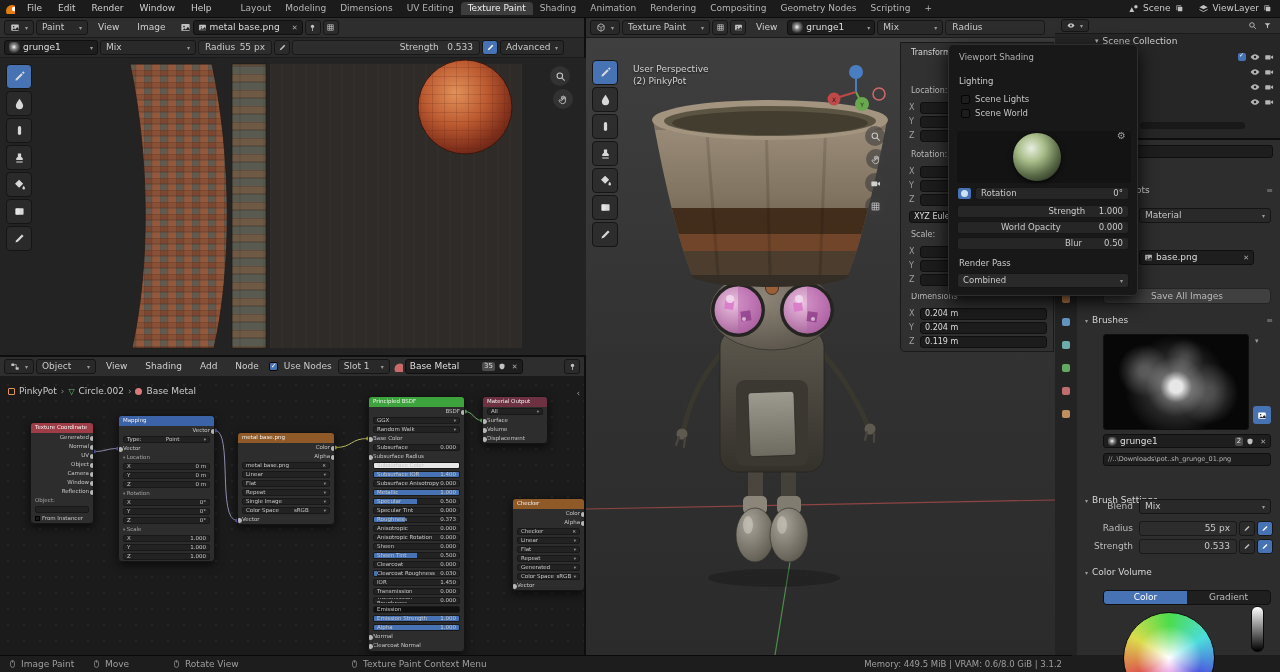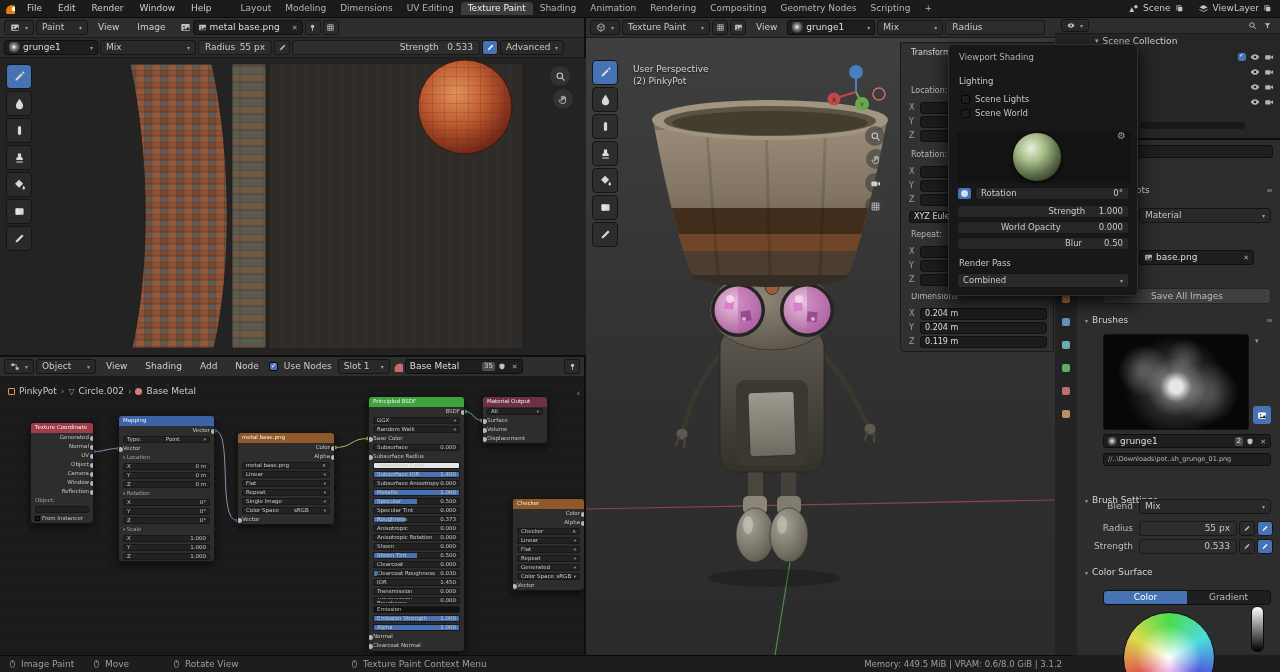--- a/index.html
+++ b/index.html
@@ -1337,21 +1337,21 @@
             <span></span>
           </div>
         </div>
     </div>
     <div class="abs" style="left:8px;top:168px;right:6px">
       <div class="nfld" style="justify-content:flex-start;white-space:nowrap;overflow:hidden">
           <span>XYZ Euler</span>
           <span class="car" style="margin-left:auto"></span>
         </div>
     </div>
-    <div class="abs nplabel" style="left:10px;top:188px">Repeat:</div>
+    <div class="abs nplabel" style="left:10px;top:188px">Scale:</div>
     <div class="abs" style="left:8px;top:202px;right:6px">
       <div class="nrw">
           <span class="nax">X</span>
           <div class="nfld">
             <span></span>
           </div>
         </div>
         <div class="nrw">
           <span class="nax">Y</span>
           <div class="nfld">
@@ -1599,21 +1599,21 @@
               <use href="#i-pencil"></use>
             </svg>
           </div>
         <div class="mini" style="background:#4772b3;margin-right:4px">
             <svg class="ic" style="width:8px;fill:#fff">
               <use href="#i-pencil"></use>
             </svg>
           </div>
       </div>
       <div class="abs phdr" style="left:8px;top:428px;width:188px">
-          <span>Color Surface</span>
+          <span>Color Volume</span>
         </div>
       <div class="abs seg" style="left:26px;top:450px;width:168px">
         <span class="pktab active">Color</span>
           <span class="pktab">Gradient</span>
       </div>
       <div class="abs" style="left:46px;top:472px;width:92px;height:92px;border-radius:50%;background:radial-gradient(closest-side,#fff 0%,rgba(255,255,255,0) 72%),conic-gradient(#4cdc4c,#4cdcdc,#4c4cdc,#dc4cdc,#dc4c4c,#dcdc4c,#4cdc4c);border:1px solid #0c0c0c"></div>
       <div class="abs" style="left:174px;top:466px;width:13px;height:46px;border-radius:6px;background:linear-gradient(#fff,#000);border:1px solid #0a0a0a"></div>
     </div>
   </div>
 

